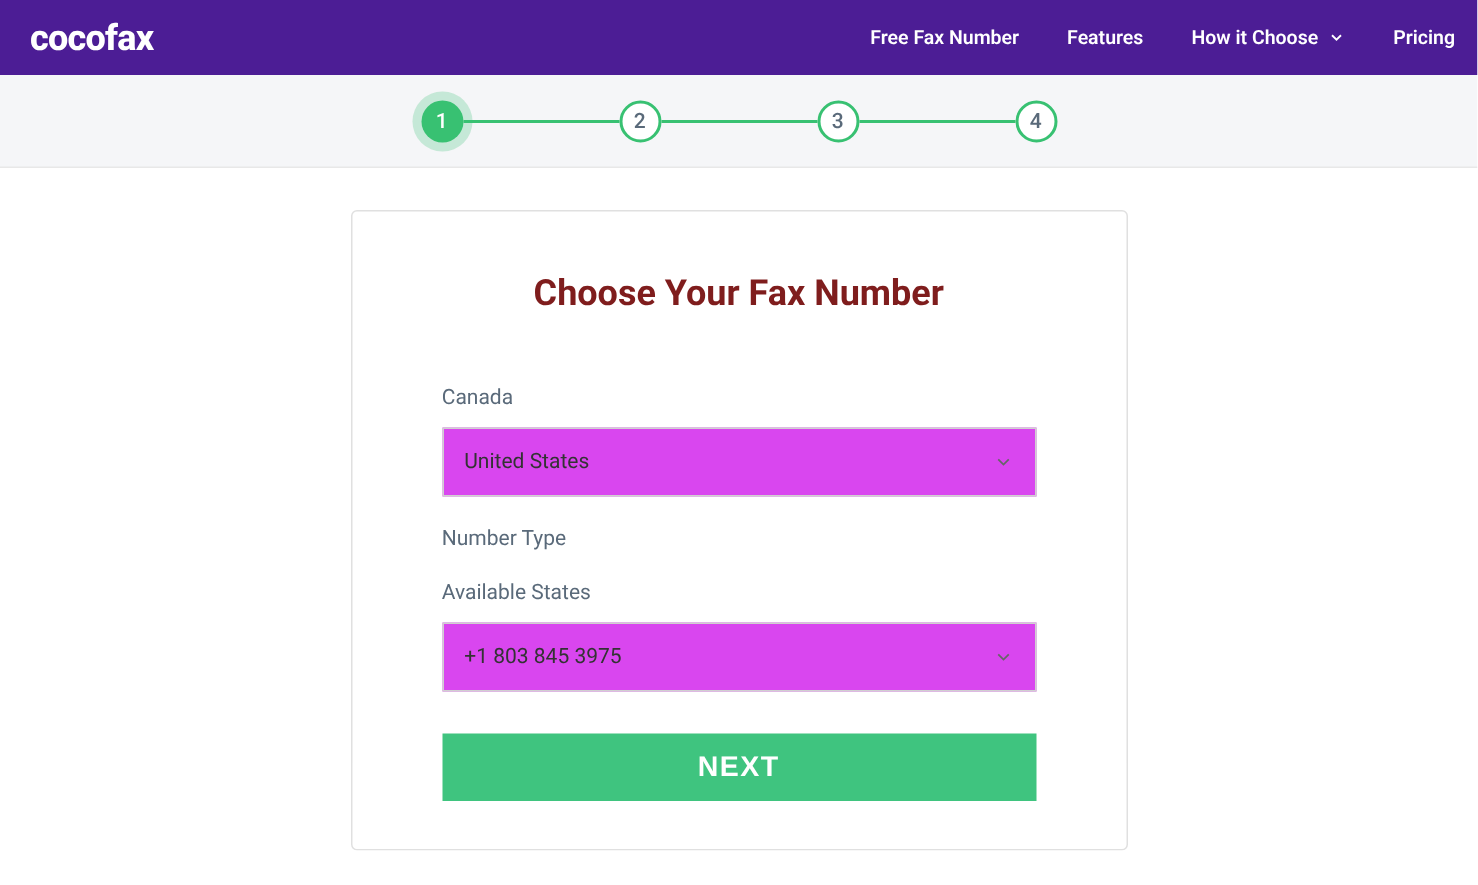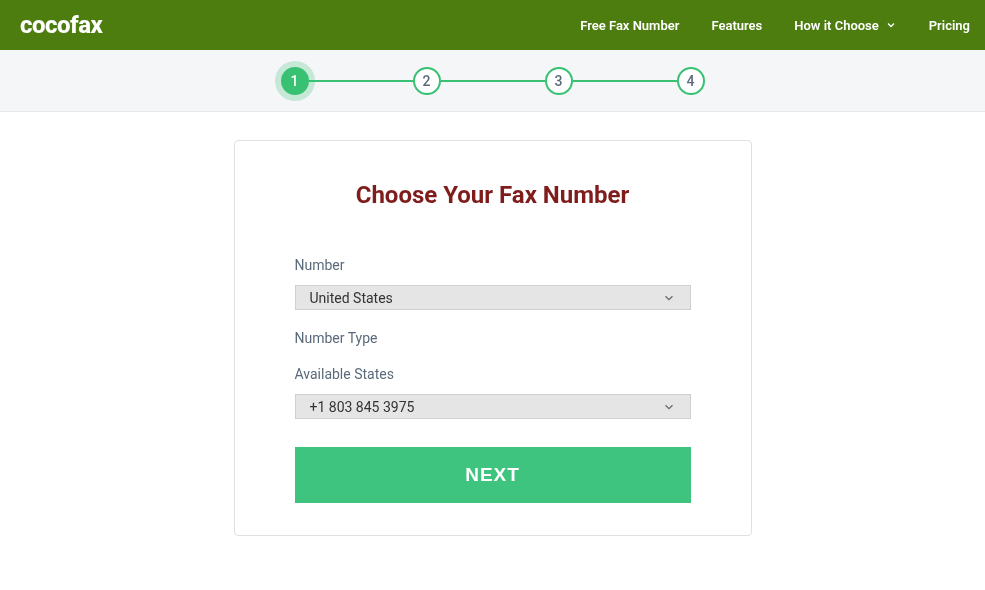--- a/index.html
+++ b/index.html
@@ -1,37 +1,37 @@
 <!DOCTYPE html>
 <html><head>
   <meta charset="utf-8">
   <style>
     * { margin: 0; padding: 0; box-sizing: border-box; }
     body { font-family: -apple-system, BlinkMacSystemFont, 'Segoe UI', Roboto, Arial, sans-serif; background: #fff; width: 985px; }
-    .nav { background: #4d7c0f; height: 50px; display: flex; align-items: center; justify-content: space-between; padding: 0 15px 0 20px; }
+    .nav { background: #4c1d95; height: 50px; display: flex; align-items: center; justify-content: space-between; padding: 0 15px 0 20px; }
     .logo { color: #fff; font-size: 24px; font-weight: 800; letter-spacing: -0.5px; margin-left: 0; }
     .nav-right { display: flex; align-items: center; gap: 32px; }
     .nav-link { color: #fff; font-size: 13px; font-weight: 600; cursor: pointer; display: flex; align-items: center; gap: 6px; }
     .chevron { width: 12px; height: 12px; }
     .trial-btn { background: #38c172; color: #fff; font-size: 15px; font-weight: 700; padding: 9px 18px; border-radius: 4px; cursor: pointer; }
     .stepper-bar { background: #f5f6f8; height: 62px; display: flex; align-items: center; justify-content: center; border-bottom: 1px solid #e8e8e8; }
     .stepper { display: flex; align-items: center; }
     .step { width: 28px; height: 28px; border-radius: 50%; display: flex; align-items: center; justify-content: center; font-size: 14px; font-weight: 500; }
     .step.active { background: #38c172; color: #fff; box-shadow: 0 0 0 6px rgba(56,193,114,0.25); }
     .step.pending { background: #fff; border: 2px solid #38c172; color: #5a6a7a; }
     .line { width: 104px; height: 2px; background: #38c172; }
     .content { display: flex; justify-content: center; padding-top: 28px; }
     .card { width: 518px; border: 1px solid #e0e0e0; border-radius: 4px; padding: 40px 60px 32px; }
     .title { color: #7f1d1d; font-size: 24px; font-weight: 700; text-align: center; margin-bottom: 48px; }
     .field { margin-bottom: 20px; }
     .label { color: #5a6a7a; font-size: 14px; margin-bottom: 12px; display: block; }
-    .select { position: relative; border: 1px solid #d0d0d0; height: 25px; display: flex; align-items: center; padding: 0 14px; cursor: pointer; background: #e5e5e5; }
+    .select { position: relative; border: 1px solid #d0d0d0; height: 46px; display: flex; align-items: center; padding: 0 14px; cursor: pointer; background: #d946ef; }
     .select-text { color: #333; font-size: 14px; flex: 1; }
     .select-chevron { width: 14px; height: 14px; }
-    .next-btn { width: 100%; background: #3fc47f; color: #fff; font-size: 19px; font-weight: 700; letter-spacing: 1px; height: 56px; display: flex; align-items: center; justify-content: center; cursor: pointer; margin-top: 28px; border: none; }
+    .next-btn { width: 100%; background: #3fc47f; color: #fff; font-size: 19px; font-weight: 700; letter-spacing: 1px; height: 45px; display: flex; align-items: center; justify-content: center; cursor: pointer; margin-top: 28px; border: none; }
   </style>
 </head>
 <body>
 
 <div class="nav">
   <div class="logo">cocofax</div>
   <div class="nav-right">
     <div class="nav-link">Free Fax Number</div>
     <div class="nav-link">Features</div>
     <div class="nav-link">
@@ -54,21 +54,21 @@
     <div class="line"></div>
     <div class="step pending">4</div>
   </div>
 </div>
 
 <div class="content">
   <div class="card">
     <div class="title">Choose Your Fax Number</div>
 
     <div class="field">
-      <span class="label">Number</span>
+      <span class="label">Canada</span>
       <div class="select">
         <span class="select-text">United States</span>
         <svg class="select-chevron" viewBox="0 0 24 24" fill="none" stroke="#666" stroke-width="2">
             <polyline points="6 9 12 15 18 9"></polyline>
           </svg>
       </div>
     </div>
 
     <div class="field">
       <span class="label">Number Type</span>

